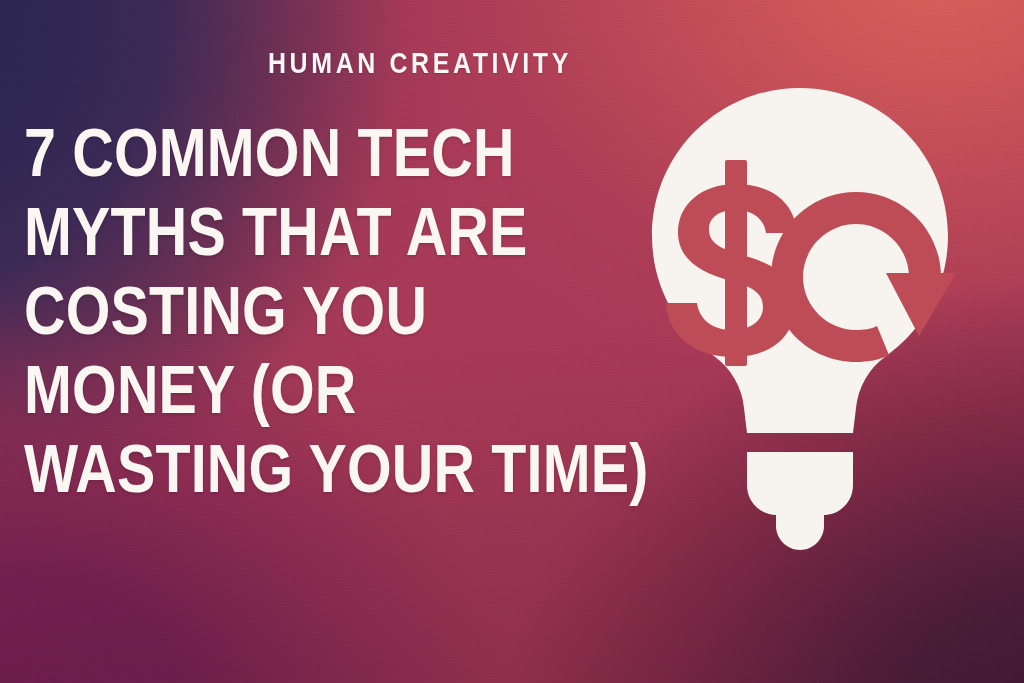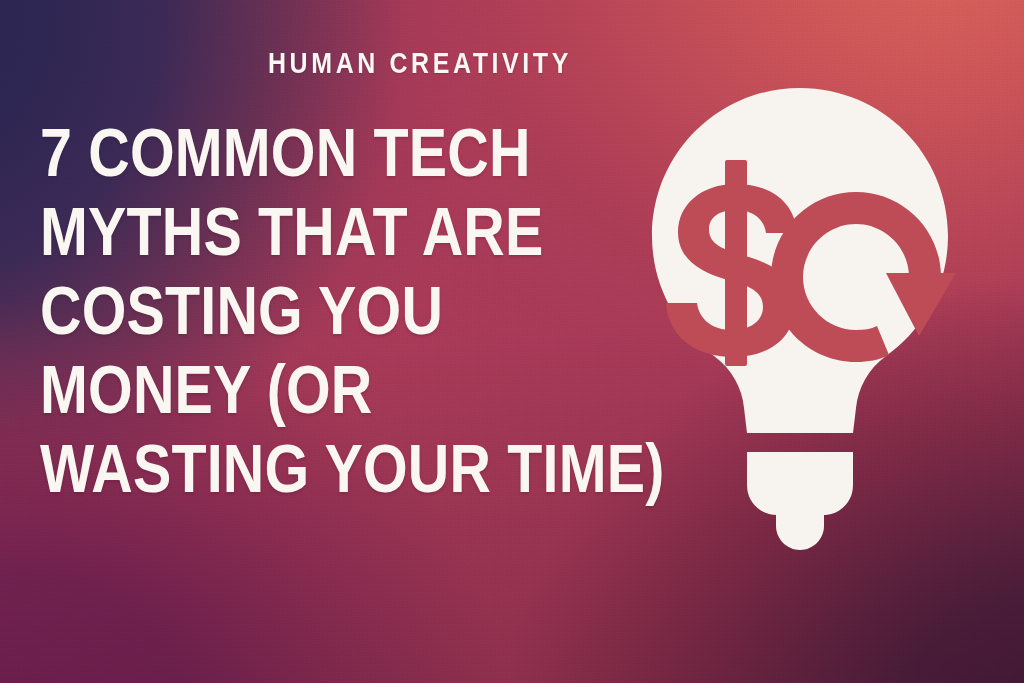--- a/index.html
+++ b/index.html
@@ -114,21 +114,21 @@
     color:#fbf7f4;
     line-height:1;
     white-space:nowrap;
     transform:scaleX(0.86);
     transform-origin:left top;
     text-shadow:0 1px 2px rgba(40,10,30,0.20);
   }
 
   .headline {
     position:absolute;
-    left:16px;
+    left:0;
     top:113px;
     width:690px;
   }
   .headline-line {
     display:block;
     font-size:68px;
     font-weight:700;
     line-height:79px;
     color:#faf6f2;
     letter-spacing:0.2px;

